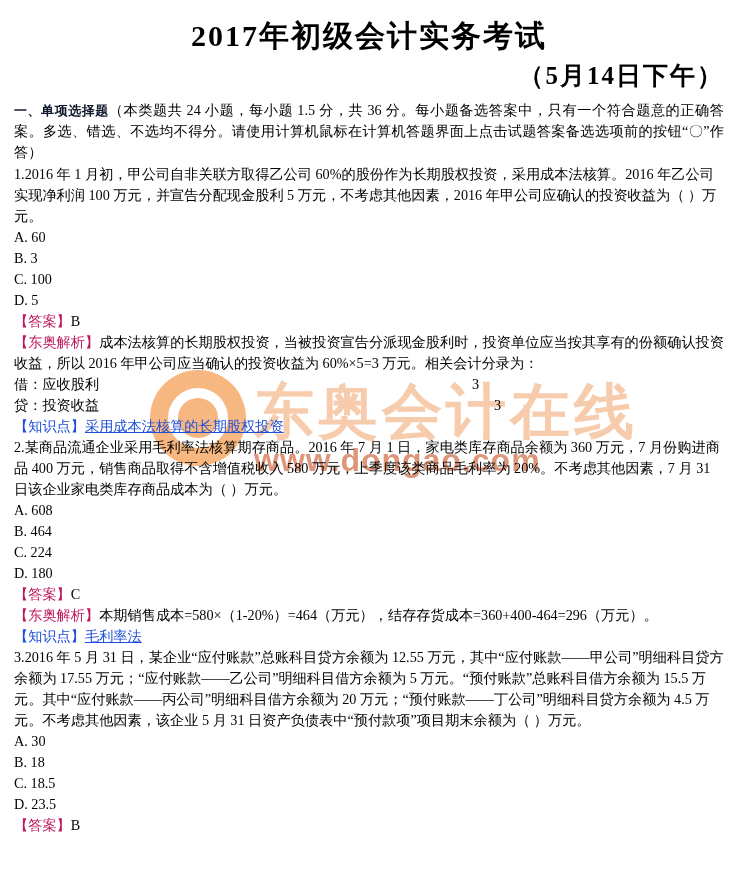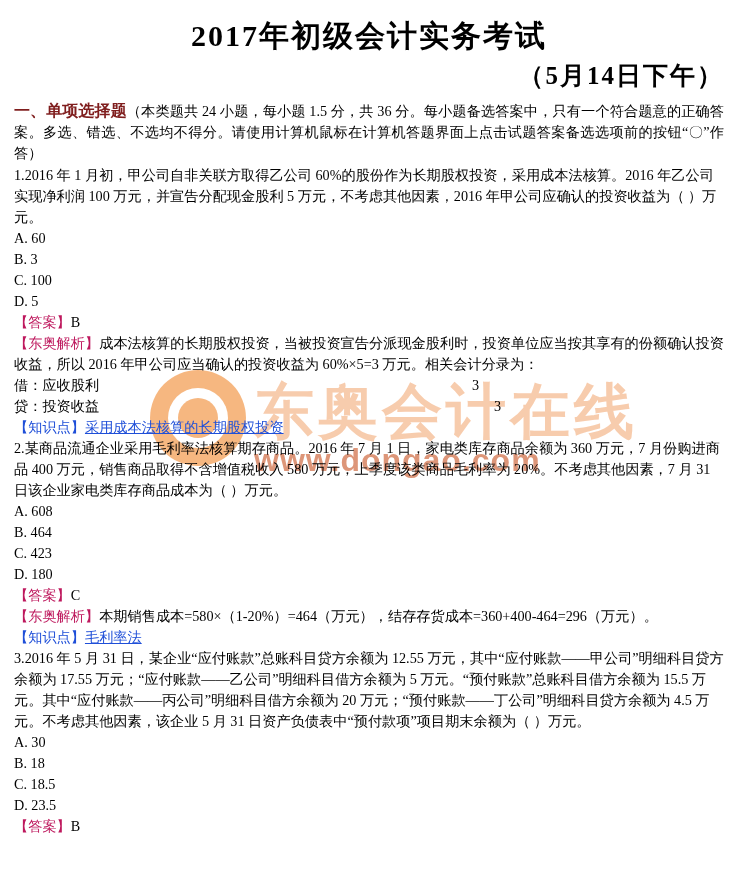--- a/index.html
+++ b/index.html
@@ -51,23 +51,23 @@
   }
   h2.subtitle {
     font-size: 25px;
     line-height: 36px;
     margin-top: 2px;
     margin-bottom: 6px;
     text-align: right;
   }
   .section-head {
     font-weight: bold;
-    color: #7f1d1d;
+    color: #0f172a;
     font-family: "Liberation Sans", sans-serif;
-    font-size: 16px;
+    font-size: 13px;
   }
   p.para {
     margin: 0 0 1px 0;
     font-size: 14.2px;
     line-height: 21px;
     text-align: justify;
     text-justify: inter-ideograph;
   }
   .q-line {
     margin: 0;
@@ -199,21 +199,21 @@
     <p class="choice">D. 5</p>
     <p class="answer"><span class="tag-red">【答案】</span><span>B</span></p>
     <p class="analysis"><span class="tag-red">【东奥解析】</span><span>成本法核算的长期股权投资，当被投资宣告分派现金股利时，投资单位应当按其享有的份额确认投资收益，所以 2016 年甲公司应当确认的投资收益为 60%×5=3 万元。相关会计分录为：</span></p>
     <p class="entry-row"><span>借：应收股利</span><span class="num">3</span></p>
     <p class="entry-row"><span>贷：投资收益</span><span class="num2">3</span></p>
     <p class="kp"><span class="kp-label">【知识点】</span><span class="kp-text">采用成本法核算的长期股权投资</span></p>
 
     <p class="q-line"><span>2.</span><span>某商品流通企业采用毛利率法核算期存商品。2016 年 7 月 1 日，家电类库存商品余额为 360 万元，7 月份购进商品 400 万元，销售商品取得不含增值税收入 580 万元，上季度该类商品毛利率为 20%。不考虑其他因素，7 月 31 日该企业家电类库存商品成本为（     ）万元。</span></p>
     <p class="choice">A. 608</p>
     <p class="choice">B. 464</p>
-    <p class="choice">C. 423</p>
+    <p class="choice">C. 224</p>
     <p class="choice">D. 180</p>
     <p class="answer"><span class="tag-red">【答案】</span><span>C</span></p>
     <p class="analysis"><span class="tag-red">【东奥解析】</span><span>本期销售成本=580×（1-20%）=464（万元），结存存货成本=360+400-464=296（万元）。</span></p>
     <p class="kp"><span class="kp-label">【知识点】</span><span class="kp-text">毛利率法</span></p>
 
     <p class="q-line"><span>3.</span><span>2016 年 5 月 31 日，某企业“应付账款”总账科目贷方余额为 12.55 万元，其中“应付账款——甲公司”明细科目贷方余额为 17.55 万元；“应付账款——乙公司”明细科目借方余额为 5 万元。“预付账款”总账科目借方余额为 15.5 万元。其中“应付账款——丙公司”明细科目借方余额为 20 万元；“预付账款——丁公司”明细科目贷方余额为 4.5 万元。不考虑其他因素，该企业 5 月 31 日资产负债表中“预付款项”项目期末余额为（     ）万元。</span></p>
     <p class="choice">A. 30</p>
     <p class="choice">B. 18</p>
     <p class="choice">C. 18.5</p>
     <p class="choice">D. 23.5</p>

